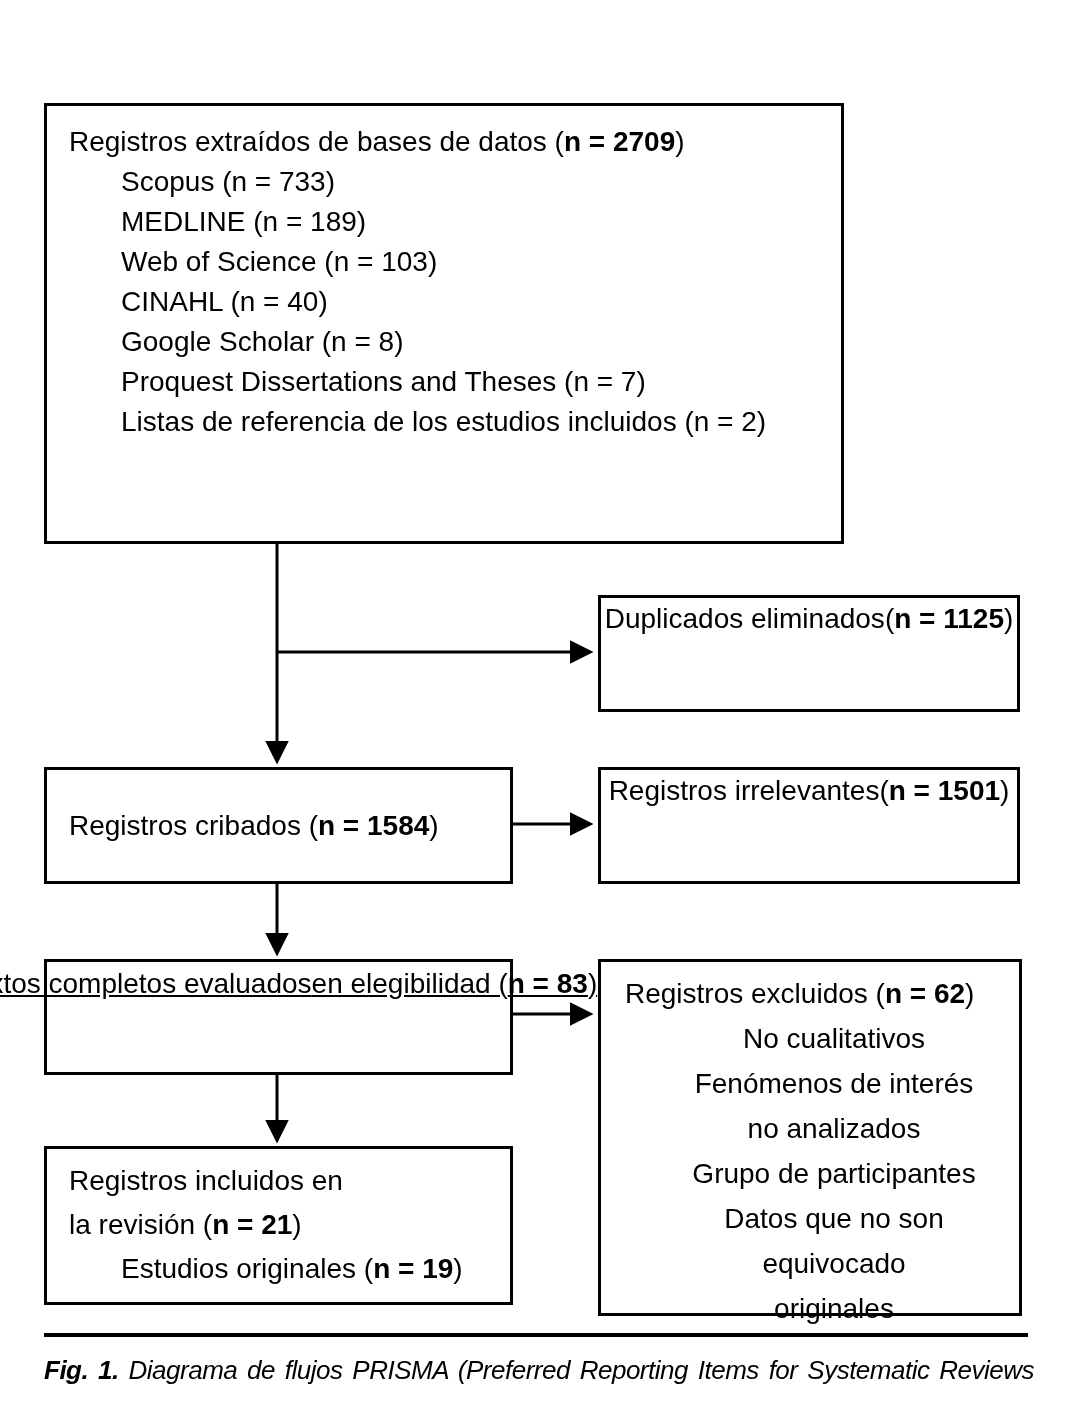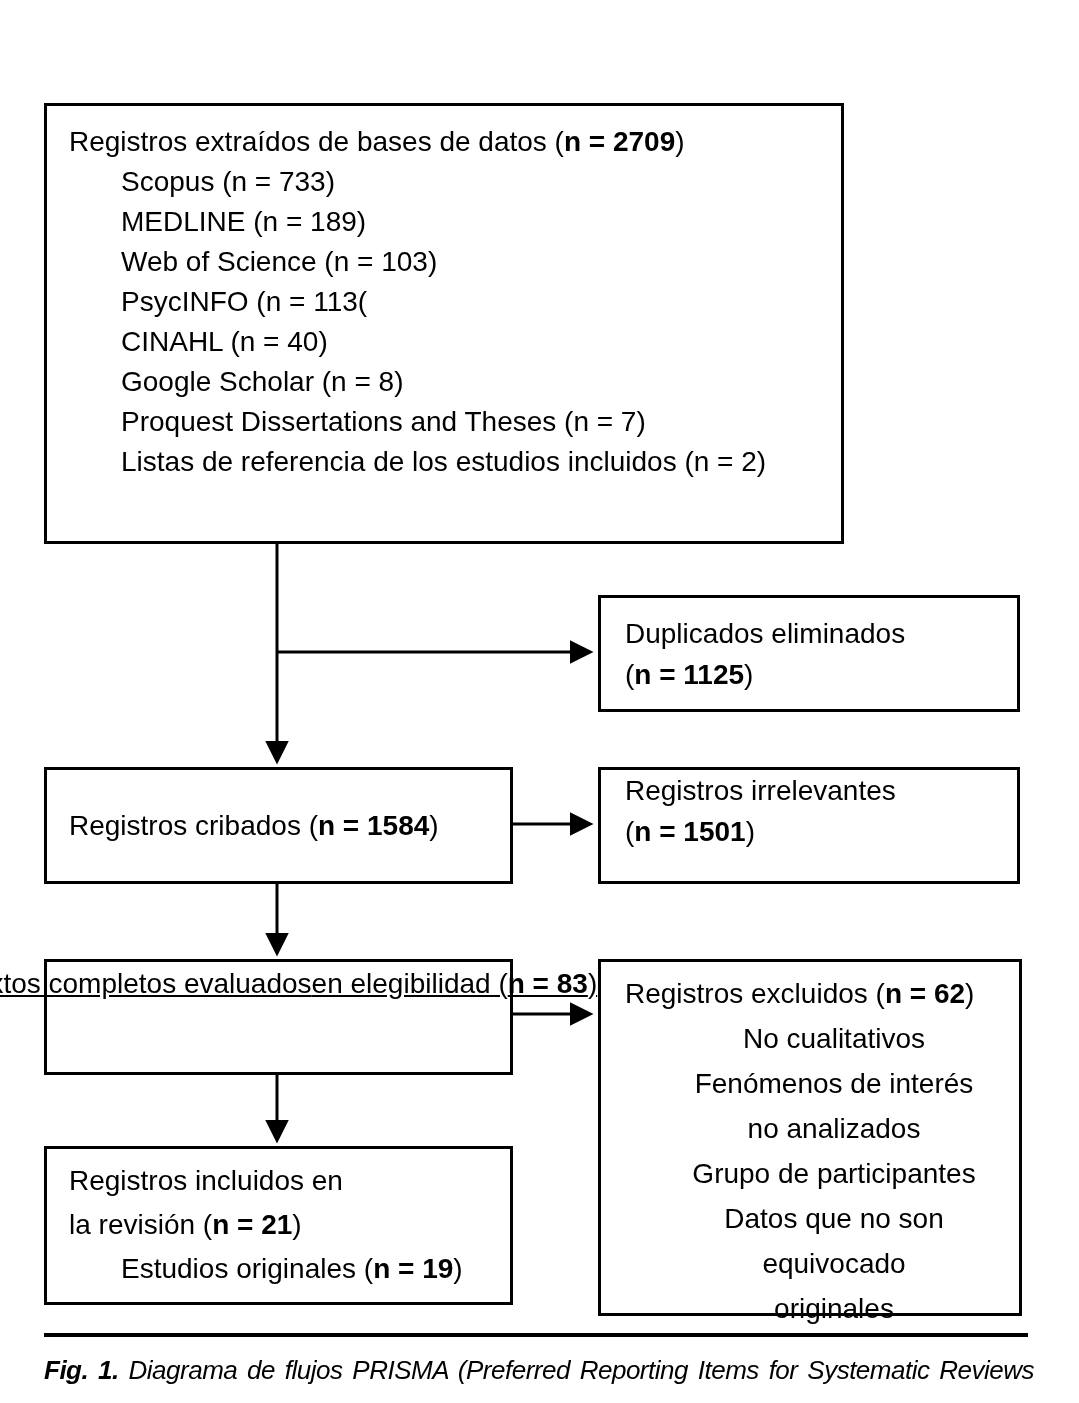--- a/index.html
+++ b/index.html
@@ -21,27 +21,27 @@
     line-height:40px;
   }
   .box b { font-weight:bold; }
   .line { white-space:nowrap; }
 
   
   #box-records   { left:44px;  top:64px;   width:800px; height:441px; padding:16px 22px; }
   #box-records .indent { margin-left:52px; }
 
   #box-duplicates{ left:598px; top:556px;  width:422px; height:117px; padding:0 24px;
-                   display:flex; flex-direction:column; justify-content:center; line-height:41px; }
+                   display:flex; flex-direction:row; justify-content:center; line-height:41px; }
 
   #box-screened  { left:44px;  top:728px;  width:469px; height:117px; padding:0 22px;
                    display:flex; align-items:center; }
 
-  #box-irrelevant{ left:598px; top:728px;  width:422px; height:117px; padding:0 24px;
-                   display:flex; flex-direction:column; line-height:41px; }
+  #box-irrelevant{ left:598px; top:728px;  width:422px; height:117px; padding:0 36px;
+                   display:flex; flex-direction:row; justify-content:center; line-height:41px; }
 
   #box-fulltext  { left:44px;  top:920px;  width:469px; height:116px; padding:0 22px;
                    display:flex; flex-direction:row; justify-content:center; line-height:43px;text-decoration:underline; }
 
   #box-excluded  { left:598px; top:920px;  width:424px; height:357px; padding:9px 24px; line-height:45px; }
   #box-excluded .indent { margin-left:48px;text-align:center; }
 
   #box-included  { left:44px;  top:1107px; width:469px; height:159px; padding:10px 22px; line-height:44px; }
   #box-included .indent { margin-left:52px; }
 
@@ -77,21 +77,20 @@
     <line x1="277" y1="845" x2="277" y2="913" marker-end="url(#arrow)"></line>
     <line x1="513" y1="975" x2="589" y2="975" marker-end="url(#arrow)"></line>
     <line x1="277" y1="1036" x2="277" y2="1100" marker-end="url(#arrow)"></line>
   </svg>
 
   <div class="box" id="box-records">
     <div class="line"><span>Registros extraídos de bases de datos (</span><b>n = 2709</b><span>)</span></div>
     <div class="line indent">Scopus (n = 733)</div>
     <div class="line indent">MEDLINE (n = 189)</div>
     <div class="line indent">Web of Science (n = 103)</div>
-    <div class="line indent">PsycINFO (n = 113(</div>
     <div class="line indent">CINAHL (n = 40)</div>
     <div class="line indent">Google Scholar (n = 8)</div>
     <div class="line indent">Proquest Dissertations and Theses (n = 7)</div>
     <div class="line indent">Listas de referencia de los estudios incluidos (n = 2)</div>
   </div>
 
   <div class="box" id="box-duplicates">
     <div class="line">Duplicados eliminados</div>
     <div class="line"><span>(</span><b>n = 1125</b><span>)</span></div>
   </div>

